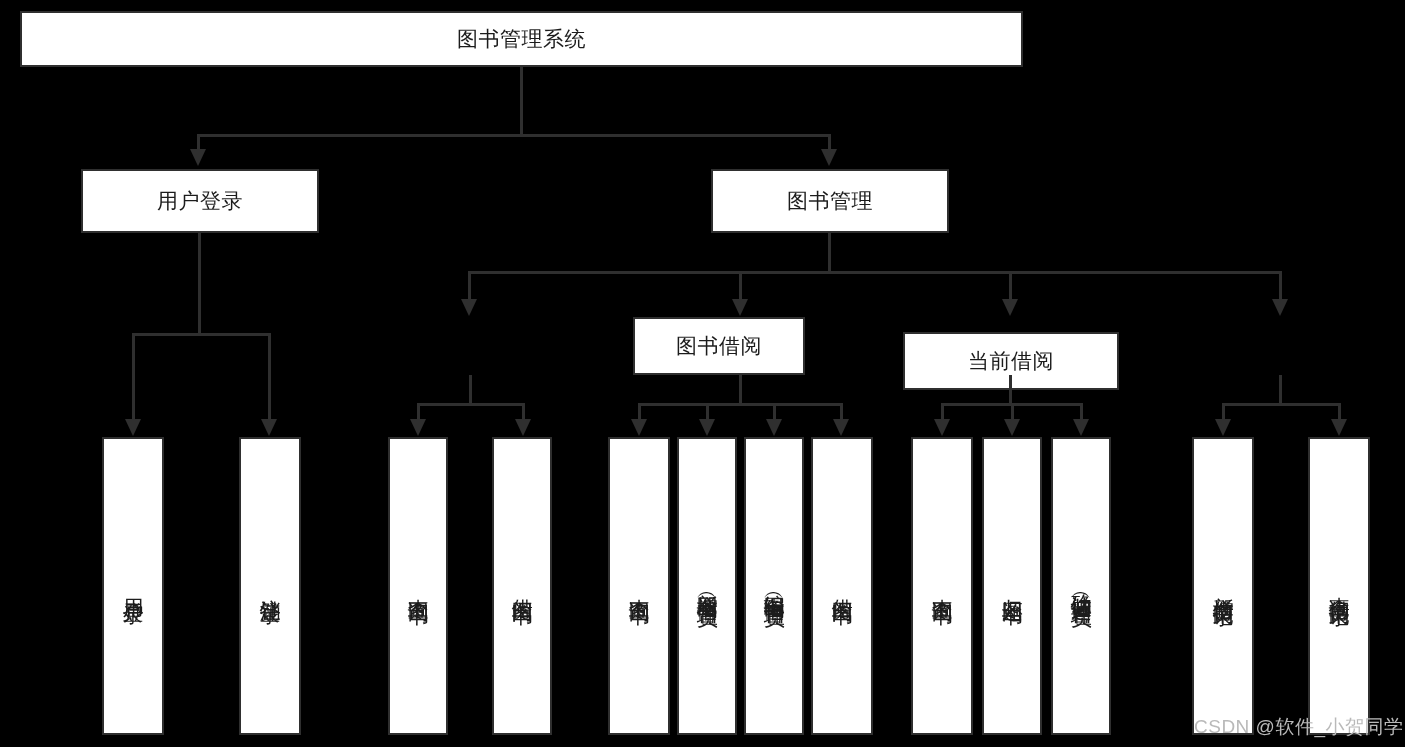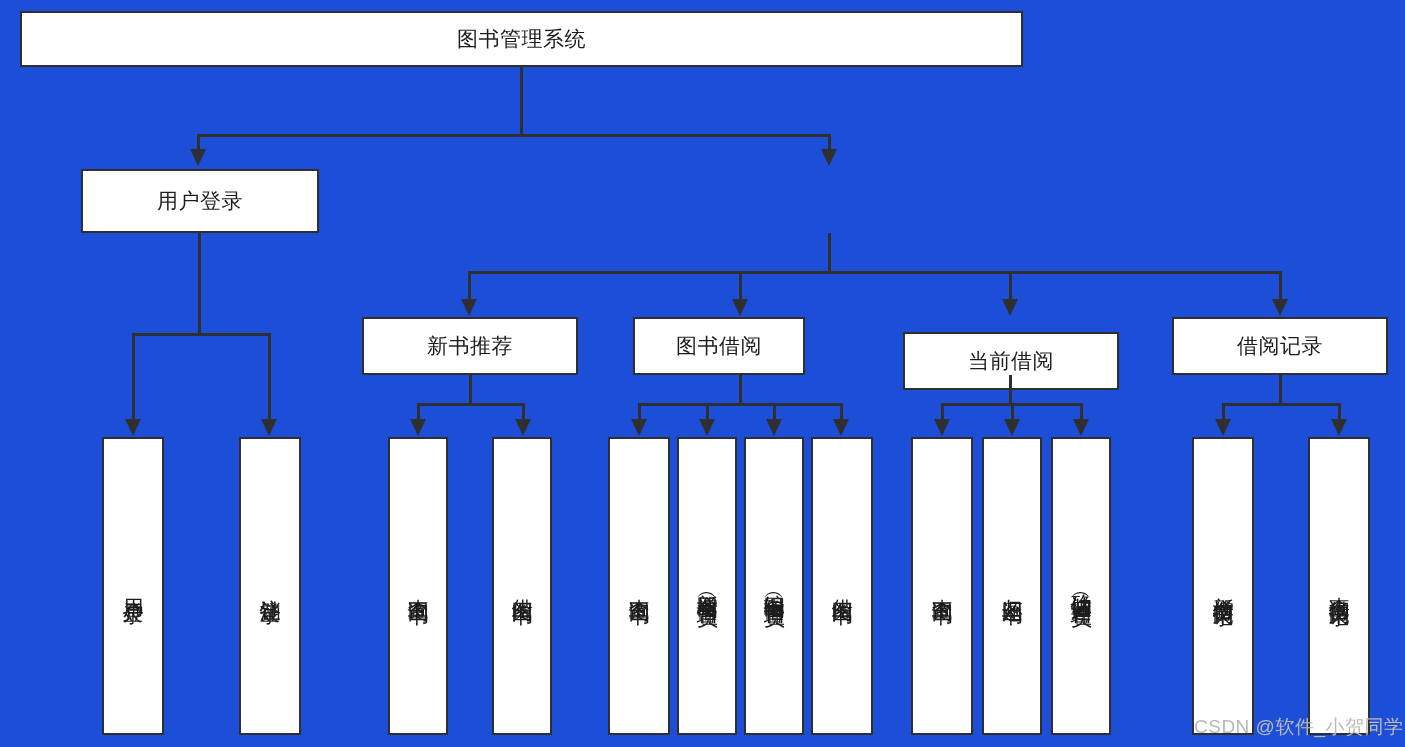--- a/index.html
+++ b/index.html
@@ -8,21 +8,21 @@
     background: #ffffff;
   }
   body {
     font-family: "Liberation Sans", "DejaVu Sans", sans-serif;
     color: #1a1a1a;
   }
   #canvas {
     position: relative;
     width: 1405px;
     height: 747px;
-    background: #1d4ed8;
+    background: #000000;
     overflow: hidden;
     text-decoration: underline;
   }
 
   
   .node {
     position: absolute;
     box-sizing: border-box;
     background: #ffffff;
     border: 2.5px solid #2f2f2f;
@@ -103,51 +103,48 @@
 
   <div class="hline" style="left:197px; top:134px; width:634px;"></div>
 
   <div class="vline" style="left:197px; top:134px; height:17px;"></div>
   <div class="arrow" style="left:190px; top:149px;"></div>
   <div class="vline" style="left:828px; top:134px; height:17px;"></div>
   <div class="arrow" style="left:821px; top:149px;"></div>
 
   <div class="node" style="left:81px; top:169px; width:238px; height:64px;">
     <span class="lbl">用户登录</span>
+  </div>
+  <div class="node" style="left:711px; top:169px; width:238px; height:64px;">
+    <span class="lbl">图书管理</span>
   </div>
 
   <div class="vline" style="left:198px; top:233px; height:102px;"></div>
   <div class="hline" style="left:132px; top:333px; width:138px;"></div>
   <div class="vline" style="left:132px; top:333px; height:88px;"></div>
   <div class="arrow" style="left:125px; top:419px;"></div>
   <div class="vline" style="left:268px; top:333px; height:88px;"></div>
   <div class="arrow" style="left:261px; top:419px;"></div>
 
   <div class="vline" style="left:828px; top:233px; height:40px;"></div>
   <div class="hline" style="left:468px; top:271px; width:812px;"></div>
   <div class="vline" style="left:468px; top:271px; height:30px;"></div>
   <div class="arrow" style="left:461px; top:299px;"></div>
   <div class="vline" style="left:739px; top:271px; height:30px;"></div>
   <div class="arrow" style="left:732px; top:299px;"></div>
   <div class="vline" style="left:1009px; top:271px; height:30px;"></div>
   <div class="arrow" style="left:1002px; top:299px;"></div>
   <div class="vline" style="left:1279px; top:271px; height:30px;"></div>
   <div class="arrow" style="left:1272px; top:299px;"></div>
 
-  <div class="node" style="left:362px; top:317px; width:216px; height:58px;">
-    <span class="lbl">新书推荐</span>
-  </div>
   <div class="node" style="left:633px; top:317px; width:172px; height:58px;">
     <span class="lbl">图书借阅</span>
   </div>
   <div class="node" style="left:903px; top:332px; width:216px; height:58px;">
     <span class="lbl">当前借阅</span>
-  </div>
-  <div class="node" style="left:1172px; top:317px; width:216px; height:58px;">
-    <span class="lbl">借阅记录</span>
   </div>
 
   <div class="vline" style="left:469px; top:375px; height:30px;"></div>
   <div class="hline" style="left:417px; top:403px; width:108px;"></div>
   <div class="vline" style="left:417px; top:403px; height:18px;"></div>
   <div class="arrow" style="left:410px; top:419px;"></div>
   <div class="vline" style="left:522px; top:403px; height:18px;"></div>
   <div class="arrow" style="left:515px; top:419px;"></div>
 
   <div class="vline" style="left:739px; top:375px; height:30px;"></div>

